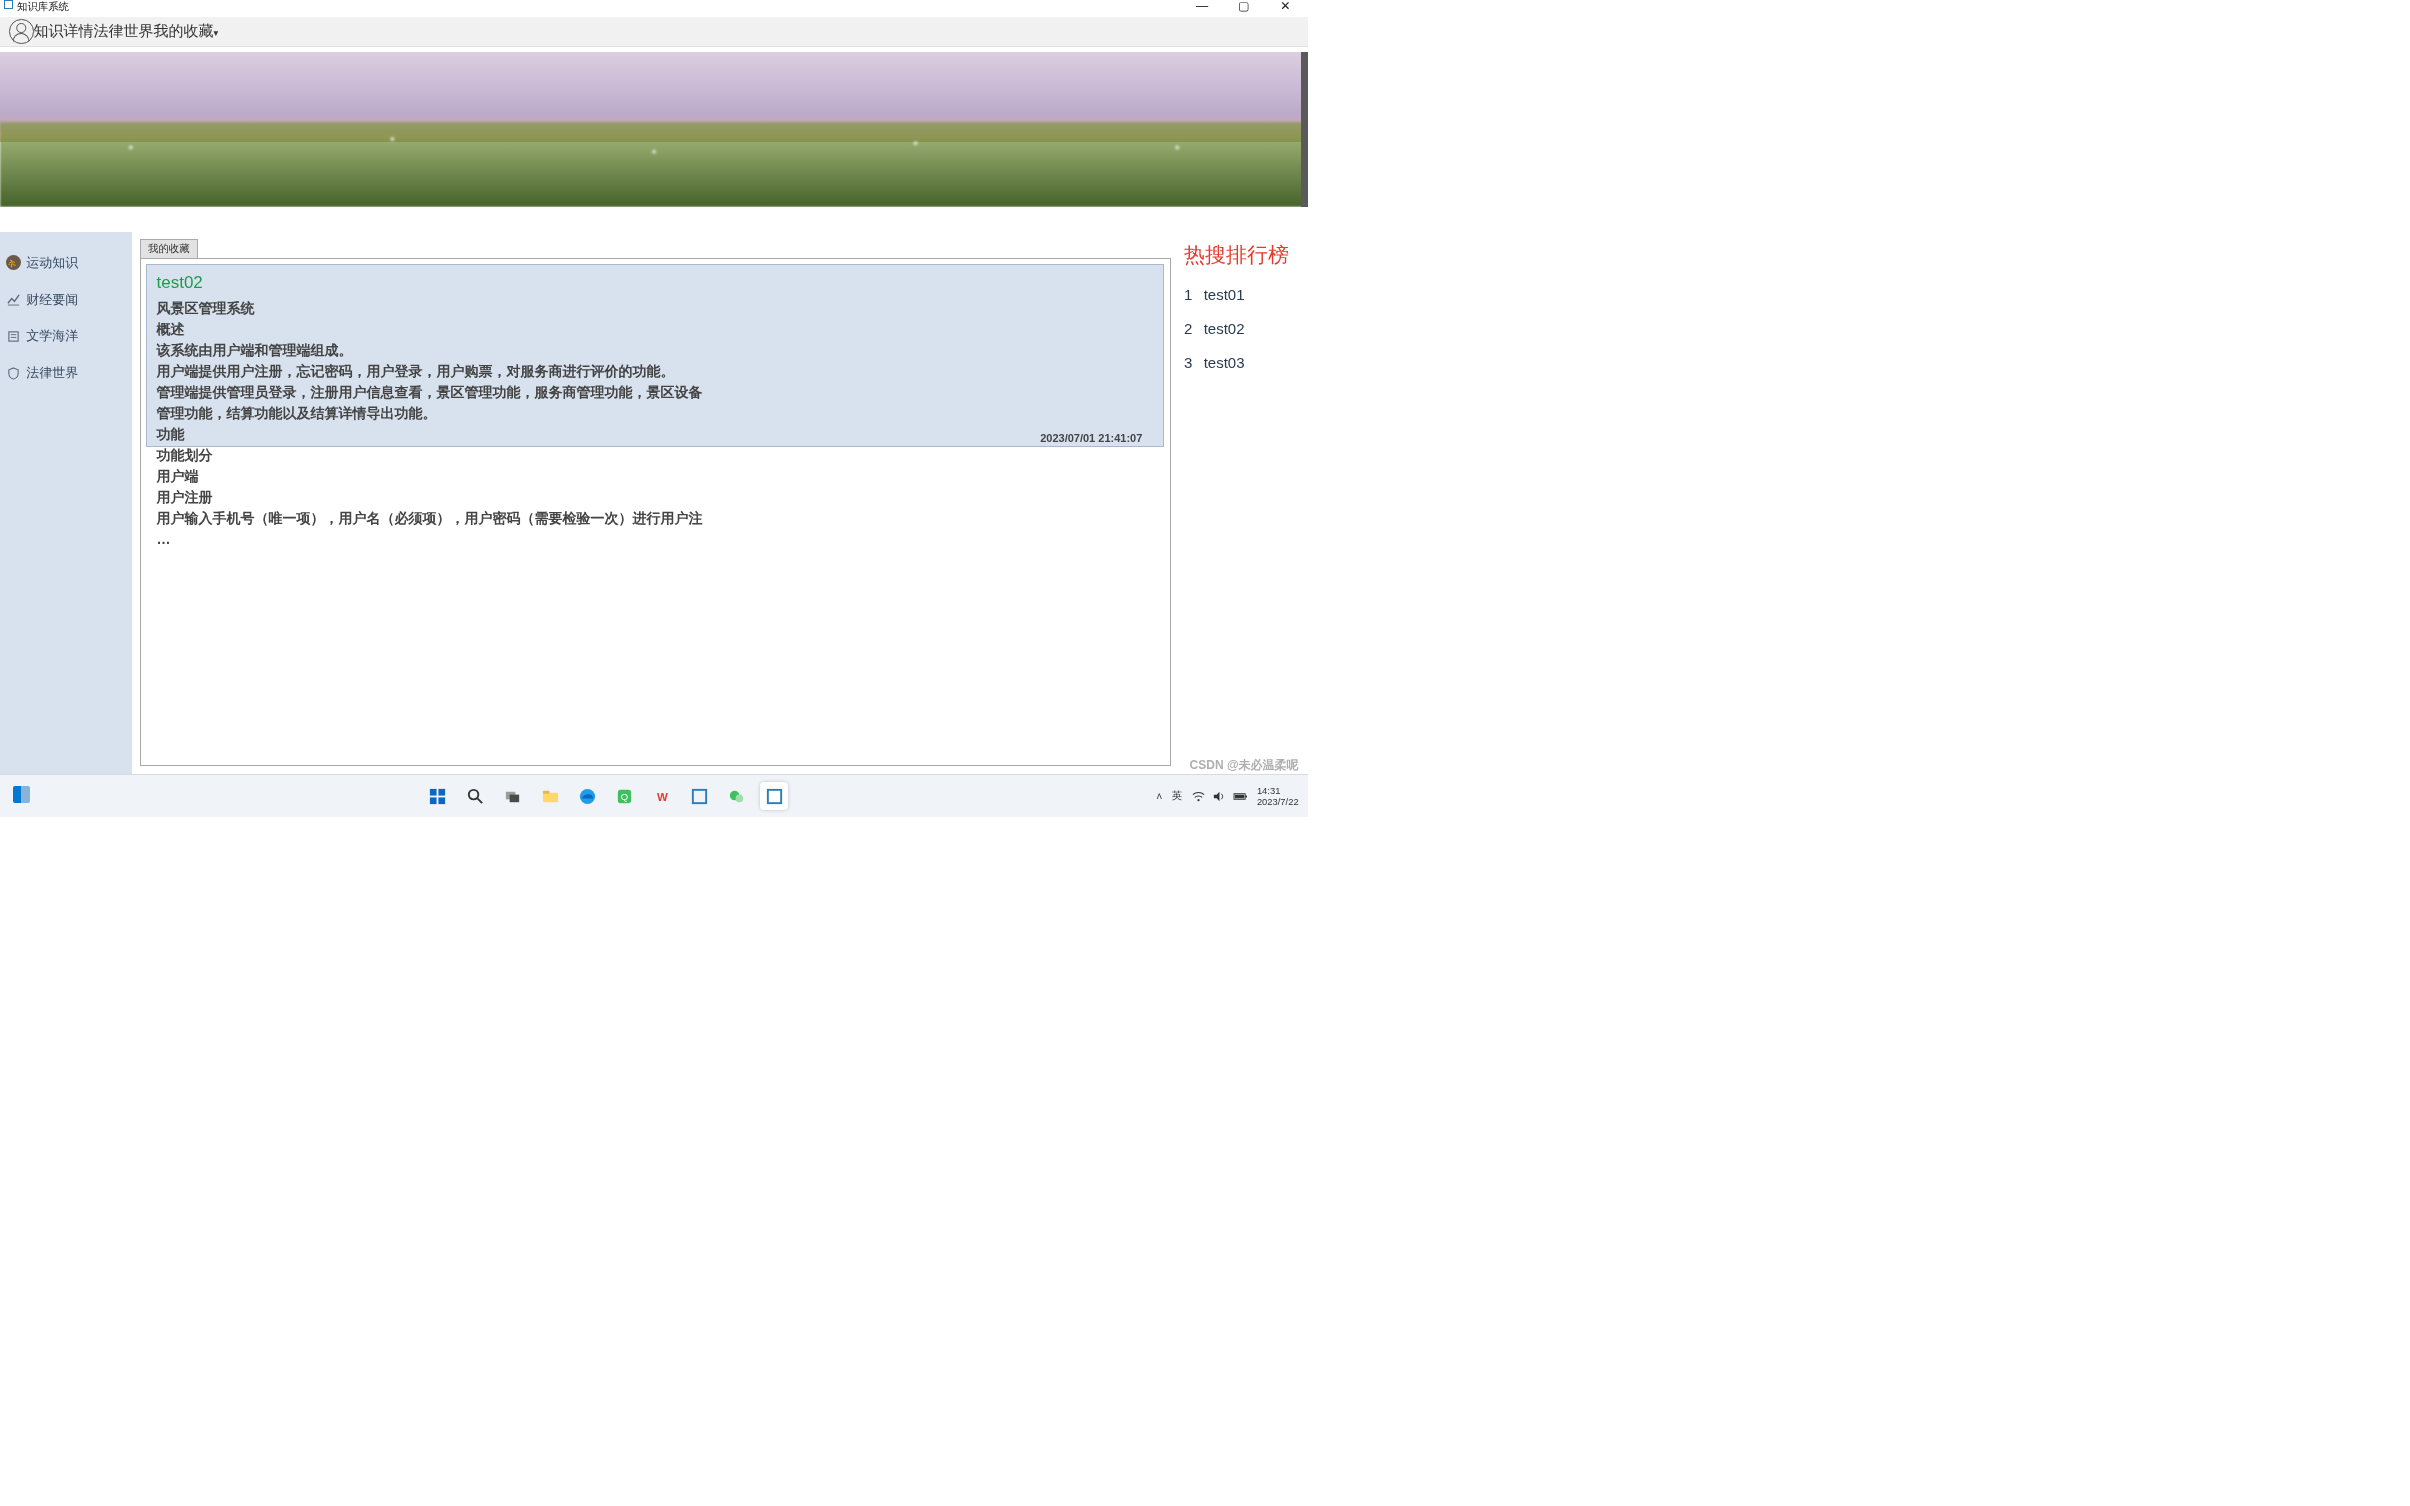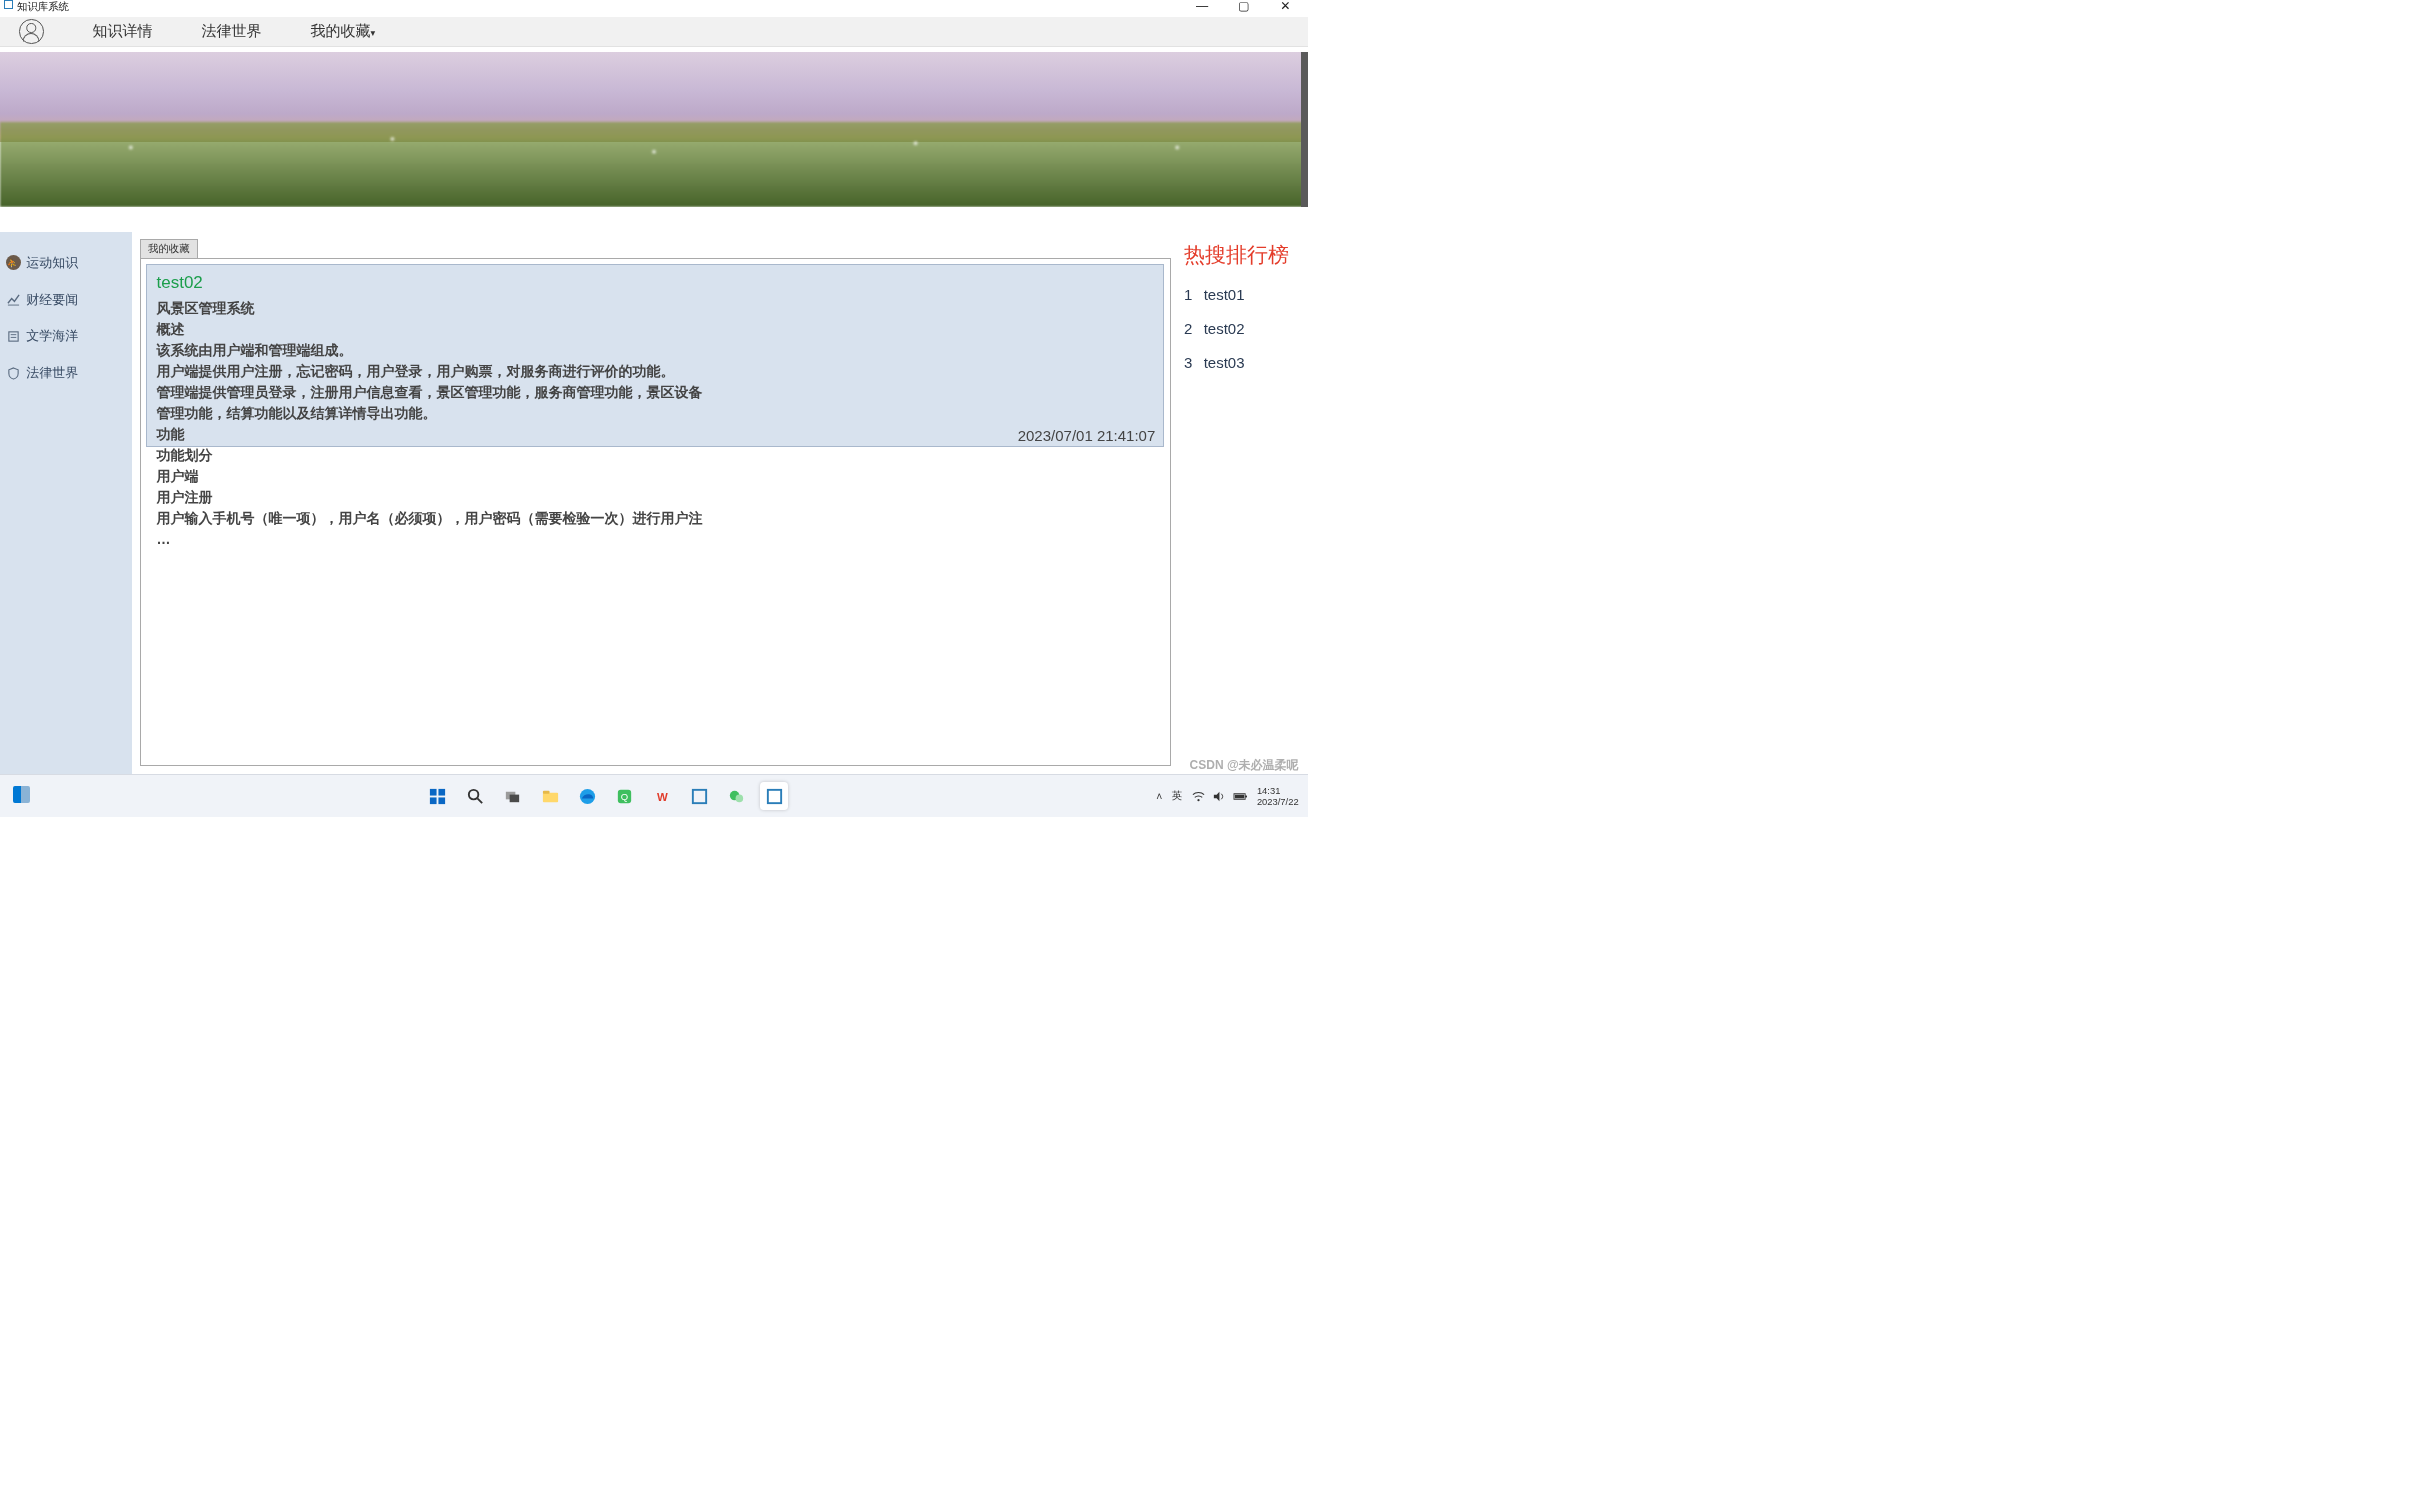--- a/index.html
+++ b/index.html
@@ -39,22 +39,21 @@
       font-family: Arial;
     }
 
     
     .topnav {
       height: 30px;
       background: #f1f1f1;
       border-bottom: 0.9px solid #e2e2e2;
       display: flex;
       align-items: center;
-      padding-left: 19px;
-      gap: 49px;
+      padding-left: 9px;
     }
     .avatar-icon {
       width: 24.5px; height: 24.5px;
       border-radius: 50%;
       border: 1.9px solid #555;
       position: relative;
     }
     .avatar-icon::before {
       content:"";
       position:absolute;
@@ -183,23 +182,24 @@
     }
     .article-body {
       font-size:14px;
       line-height:1.5;
       color:#444;
       white-space:pre-line;
       font-weight:bold;
     }
     .article-time {
       position:absolute;
-      right:8px; bottom:1.9px;
-      font-size:15px;
+      right:21px; bottom:1.9px;
+      font-size:11px;
       color:#444;
+      font-weight:bold;
     }
 
     
     .rightrail {
       width: 124px;
       padding: 9.4px 5.6px;
       margin-right: 5.6px;
     }
     .rail-title {
       color:#e43c2a;

